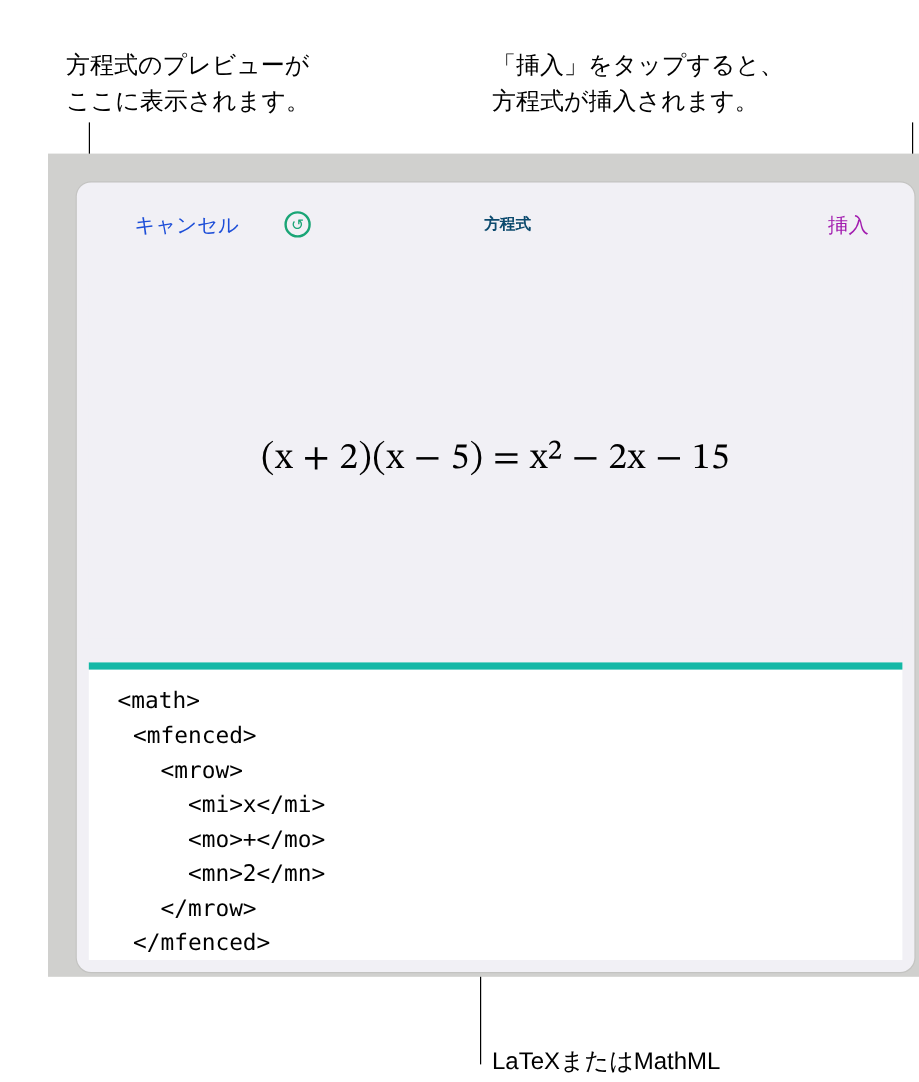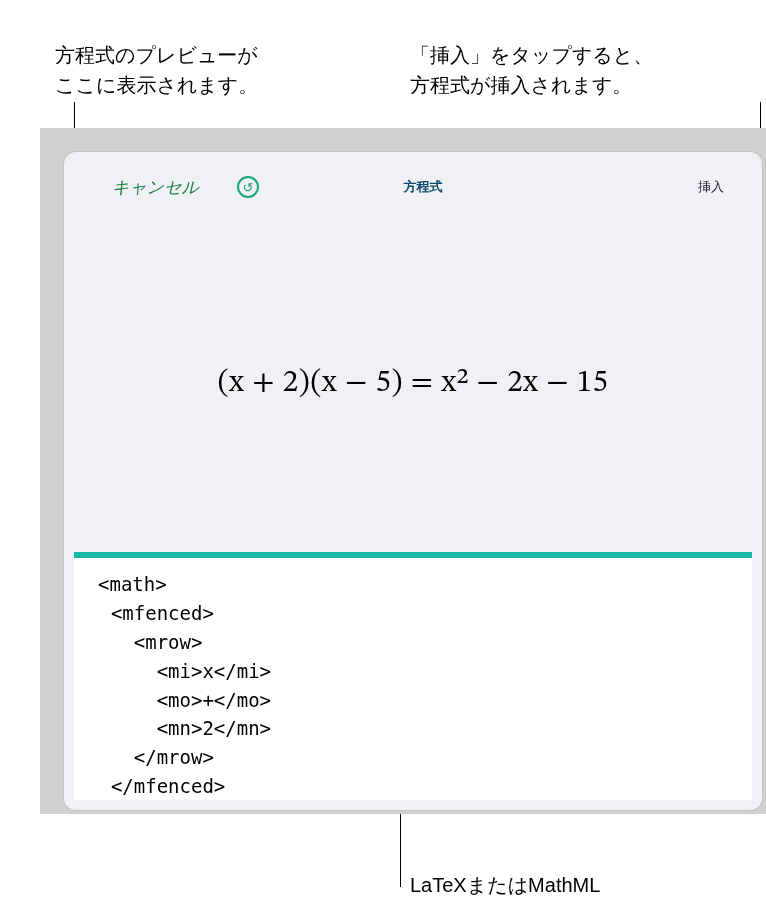--- a/index.html
+++ b/index.html
@@ -66,26 +66,25 @@
       justify-content: space-between;
       padding: 0 18px;
       font-size: 17px;
     }
     .toolbar-left {
       display: flex;
       align-items: center;
       gap: 18px;
     }
     .cancel-btn {
-      color: #15803d;
+      color: #1d4ed8;
       font-size: 17px;
       background: none;
       border: none;
       cursor: pointer;
-      font-style: italic;
     }
     .undo-btn {
       width: 22px;
       height: 22px;
       border: 2px solid #1aa576;
       border-radius: 50%;
       display: flex;
       align-items: center;
       justify-content: center;
       color: #1aa576;
@@ -94,22 +93,22 @@
     }
     .toolbar-title {
       position: absolute;
       left: 50%;
       transform: translateX(-50%);
       font-weight: 700;
       color: #0c4a6e;
       font-size: 13px;
     }
     .insert-btn {
-      color: #0f172a;
-      font-size: 13px;
+      color: #a21caf;
+      font-size: 17px;
       background: none;
       border: none;
       cursor: pointer;
       font-weight: 400;
     }
     .preview-area {
       background: #f1f0f5;
       flex: 0 0 300px;
       display: flex;
       align-items: center;

